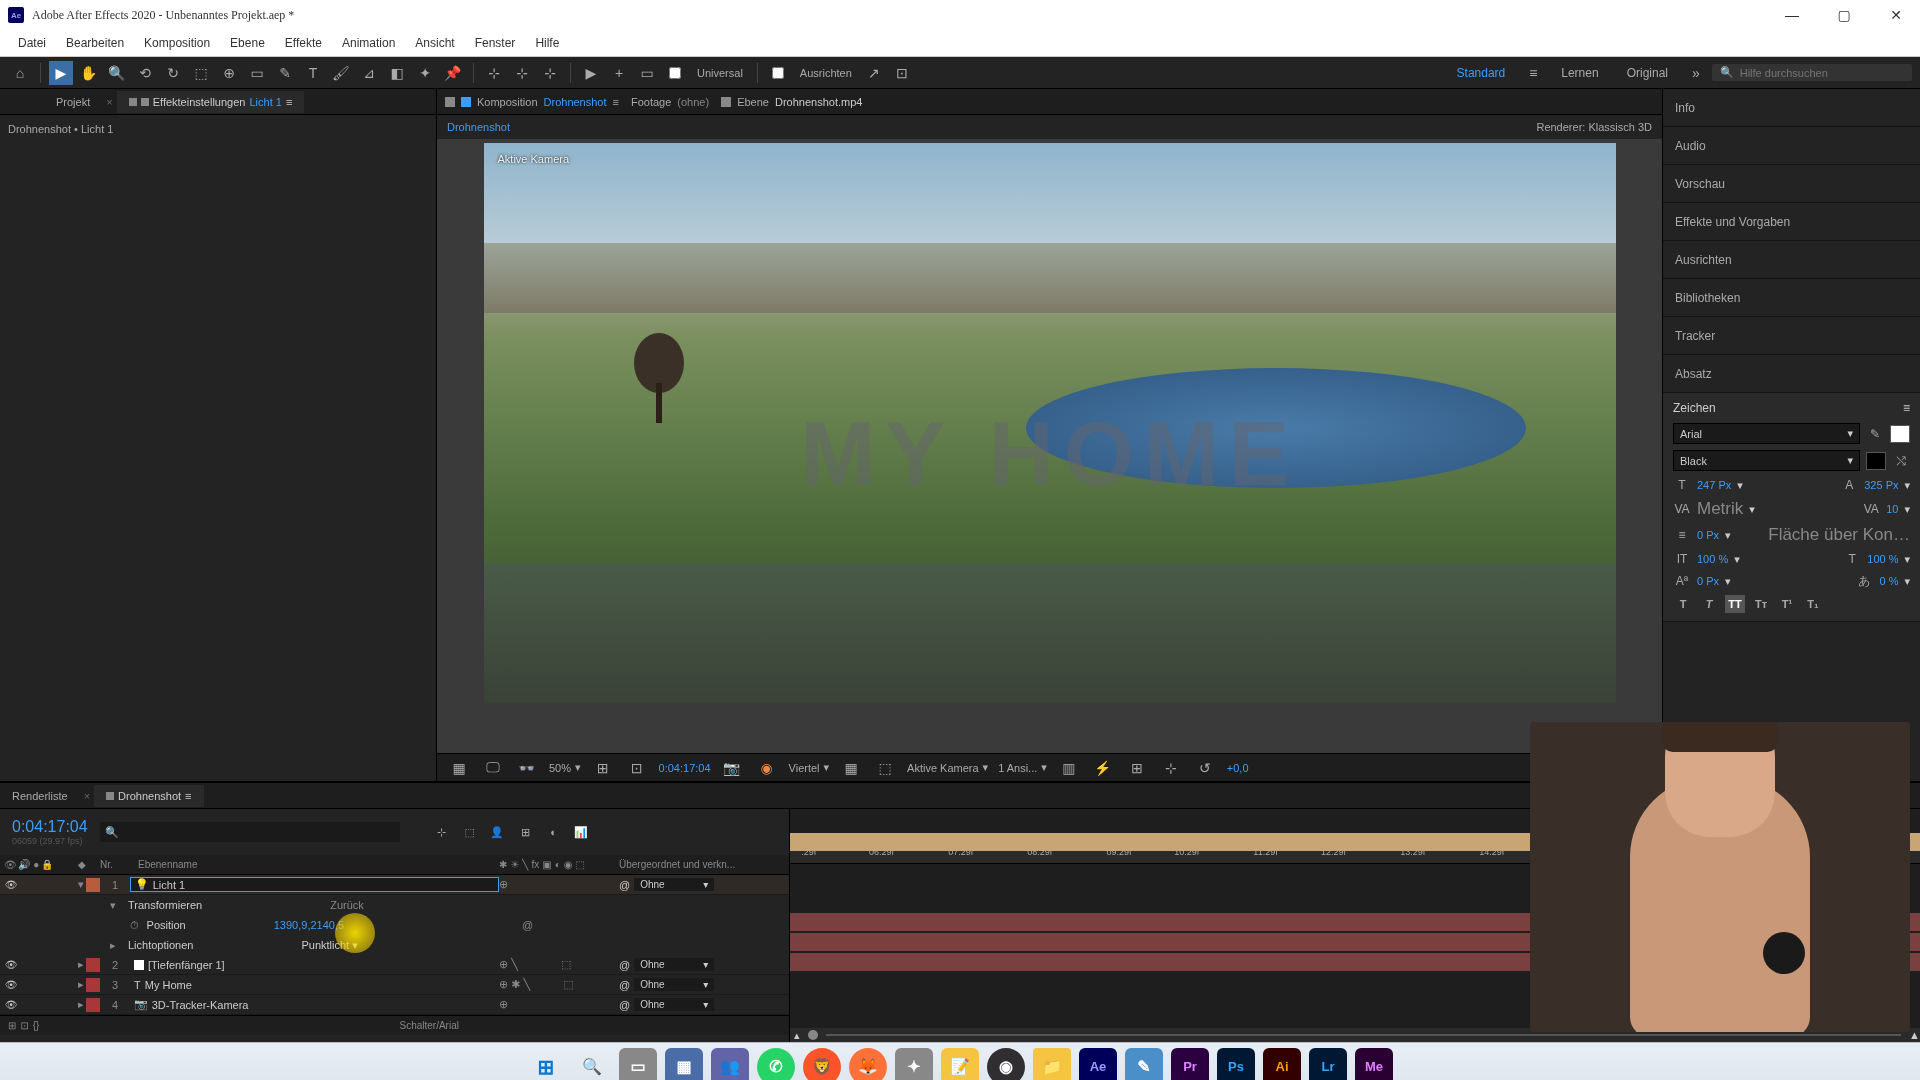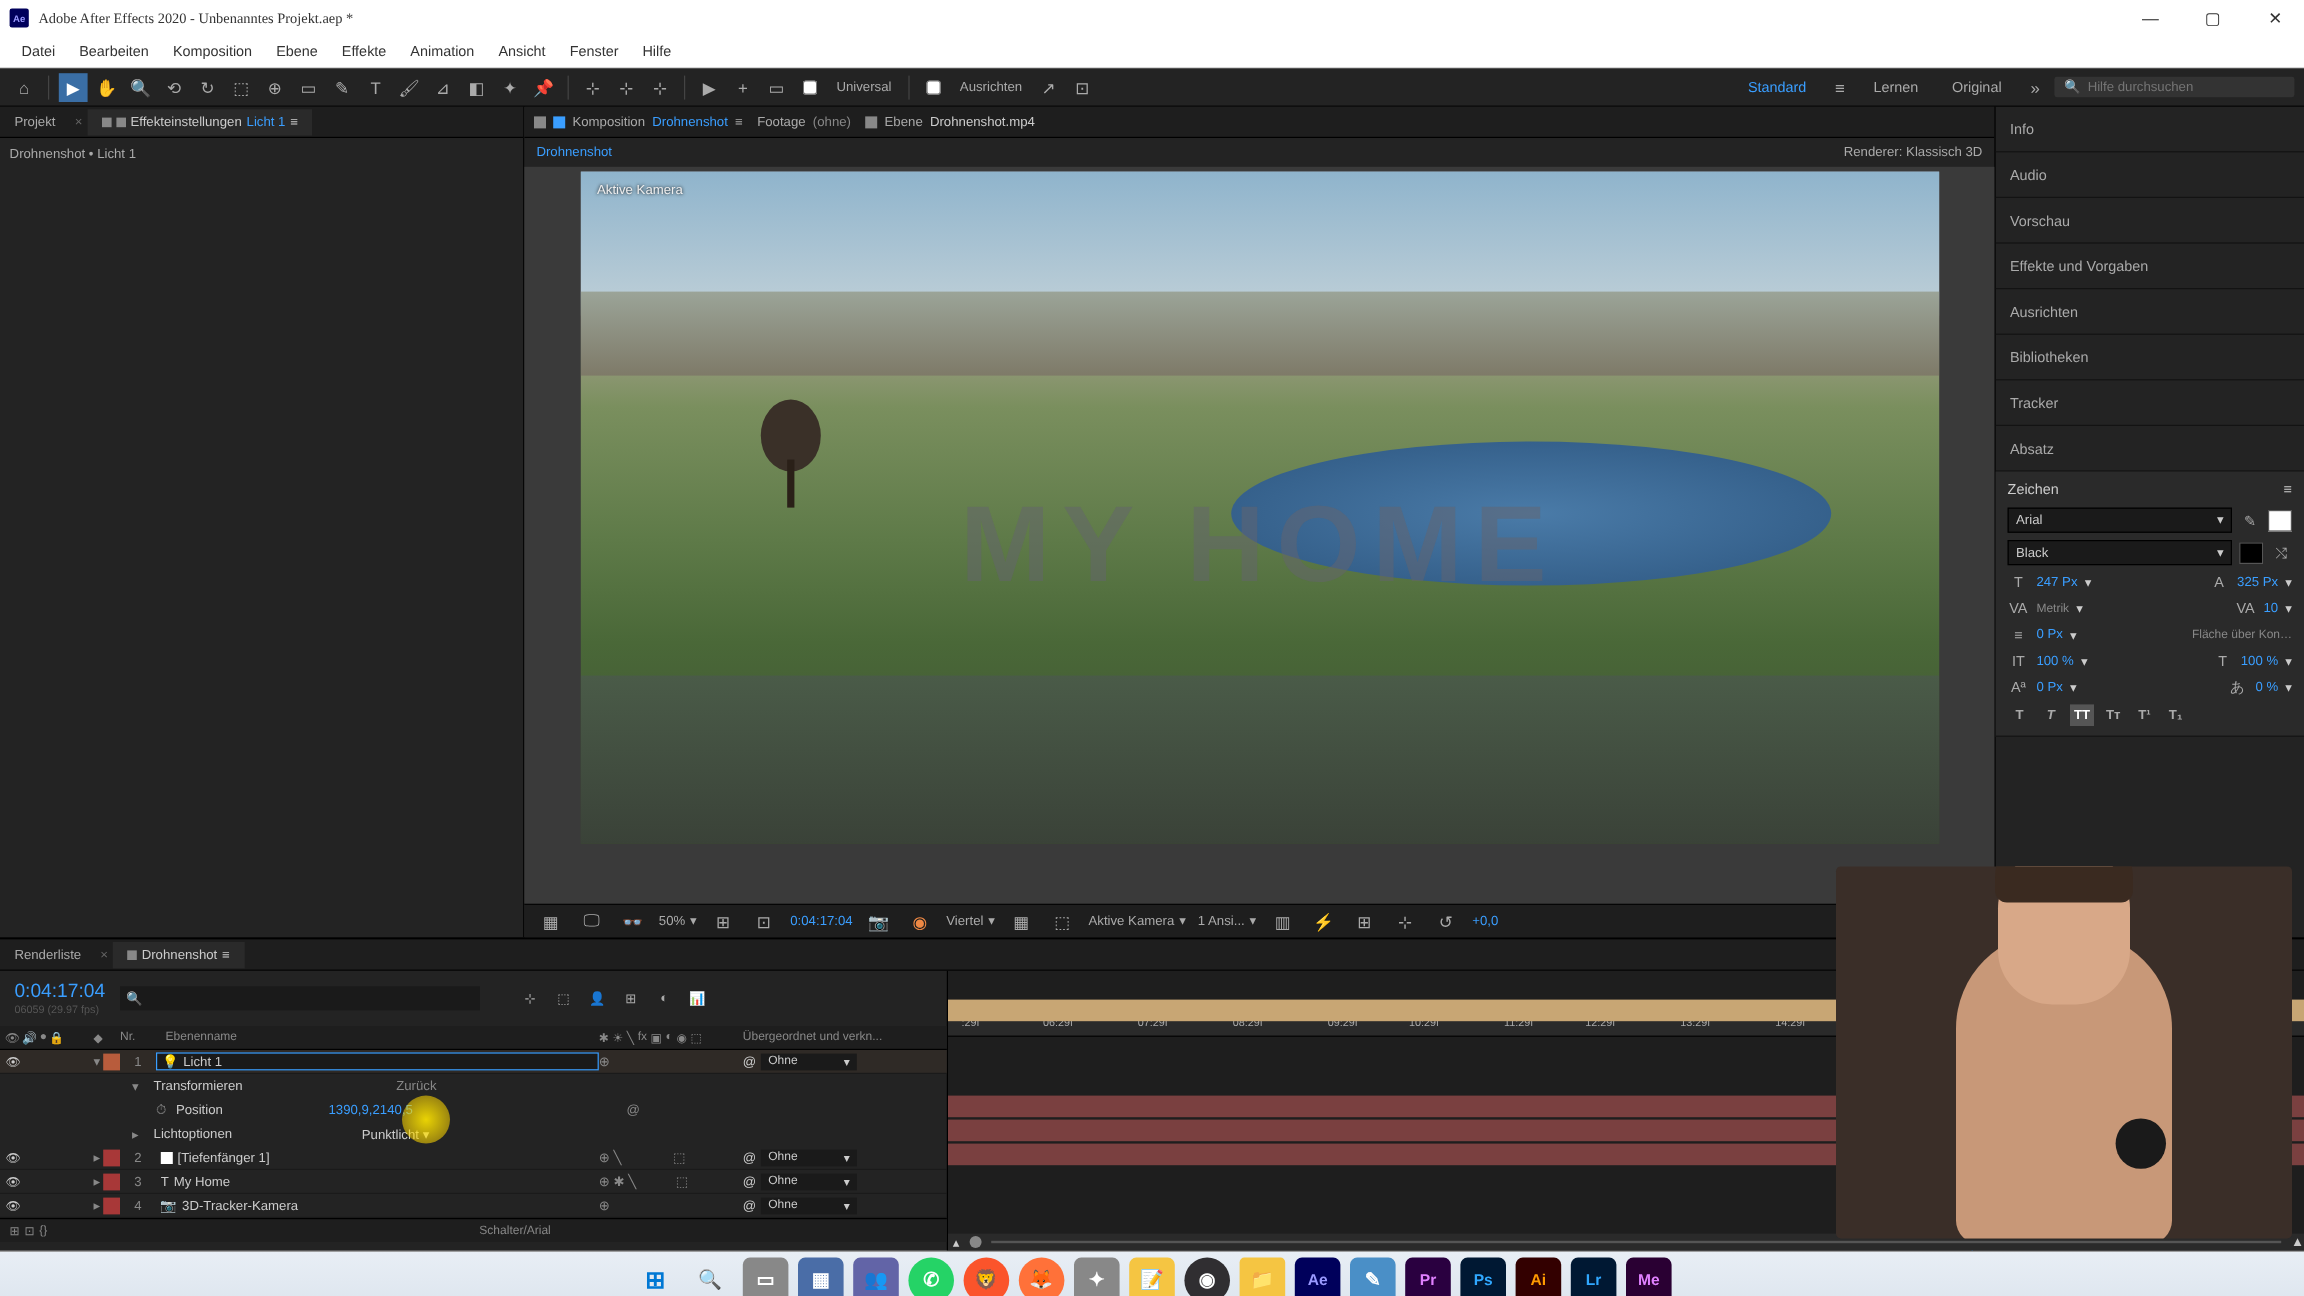--- a/index.html
+++ b/index.html
@@ -27,21 +27,21 @@
 .workspace-label { color: #3a9eff; font-size: 12px; padding: 0 12px; }
 .workspace-item { color: #aaa; font-size: 12px; padding: 0 12px; }
 .search-box { margin-left: auto; display: flex; align-items: center; gap: 6px; background: #333; padding: 2px 8px; border-radius: 2px; width: 200px; }
 .search-box input { background: transparent; border: none; color: #aaa; font-size: 11px; width: 100%; outline: none; }
 
 
 .main { display: flex; height: 692px; }
 
 
 .left-panel { width: 437px; background: #232323; border-right: 1px solid #000; display: flex; flex-direction: column; }
-.panel-tabs { height: 26px; background: #1e1e1e; display: flex; align-items: center; border-bottom: 1px solid #000; }
+.panel-tabs { height: 26px; background: #1e1e1e; display: flex; align-items: center; border-bottom: 1px solid #000; padding-left: 44px; }
 .panel-tab { padding: 5px 12px; font-size: 11px; color: #aaa; cursor: pointer; display: flex; align-items: center; gap: 4px; }
 .panel-tab.active { background: #2a2a2a; color: #ccc; }
 .panel-tab .highlight { color: #3a9eff; }
 .panel-body { padding: 8px; font-size: 11px; color: #aaa; }
 
 
 .center-panel { flex: 1; background: #232323; display: flex; flex-direction: column; }
 .viewer-tabs { height: 26px; background: #1e1e1e; display: flex; align-items: center; gap: 12px; padding: 0 8px; border-bottom: 1px solid #000; }
 .viewer-tab { display: flex; align-items: center; gap: 6px; font-size: 11px; color: #aaa; }
 .viewer-tab .cube { width: 10px; height: 10px; background: #888; }
@@ -65,21 +65,21 @@
 
 .right-panel { width: 258px; background: #232323; border-left: 1px solid #000; display: flex; flex-direction: column; }
 .rp-section { height: 38px; display: flex; align-items: center; padding: 0 12px; font-size: 12px; color: #aaa; border-bottom: 1px solid #131313; cursor: pointer; }
 .char-panel { background: #2a2a2a; padding: 8px 10px; border-bottom: 1px solid #131313; }
 .char-panel-header { display: flex; justify-content: space-between; align-items: center; margin-bottom: 8px; font-size: 12px; }
 .char-row { display: flex; align-items: center; gap: 6px; margin-bottom: 6px; }
 .char-dropdown { flex: 1; background: #1a1a1a; color: #ccc; padding: 3px 6px; font-size: 11px; border: 1px solid #000; display: flex; justify-content: space-between; align-items: center; }
 .char-swatch { width: 20px; height: 18px; background: #fff; border: 1px solid #555; }
 .char-swatch.black { background: #000; }
 .char-val { color: #3a9eff; font-size: 11px; }
-.char-label { color: #888; font-size: 10px; }
+.char-label { color: #888; font-size: 17px; }
 .char-ico { width: 18px; height: 16px; display: flex; align-items: center; justify-content: center; color: #aaa; font-size: 12px; }
 .char-buttons { display: flex; gap: 6px; margin-top: 6px; }
 .char-btn { width: 20px; height: 18px; display: flex; align-items: center; justify-content: center; font-size: 11px; font-weight: bold; color: #aaa; }
 .char-btn.active { background: #555; color: #fff; }
 
 
 .timeline { height: 261px; background: #232323; border-top: 2px solid #000; display: flex; flex-direction: column; }
 .tl-tabs { height: 26px; background: #1e1e1e; display: flex; align-items: center; border-bottom: 1px solid #000; }
 .tl-top { height: 46px; display: flex; align-items: center; padding: 0 12px; gap: 12px; }
 .tl-time { color: #3a9eff; font-size: 16px; font-weight: 500; }

